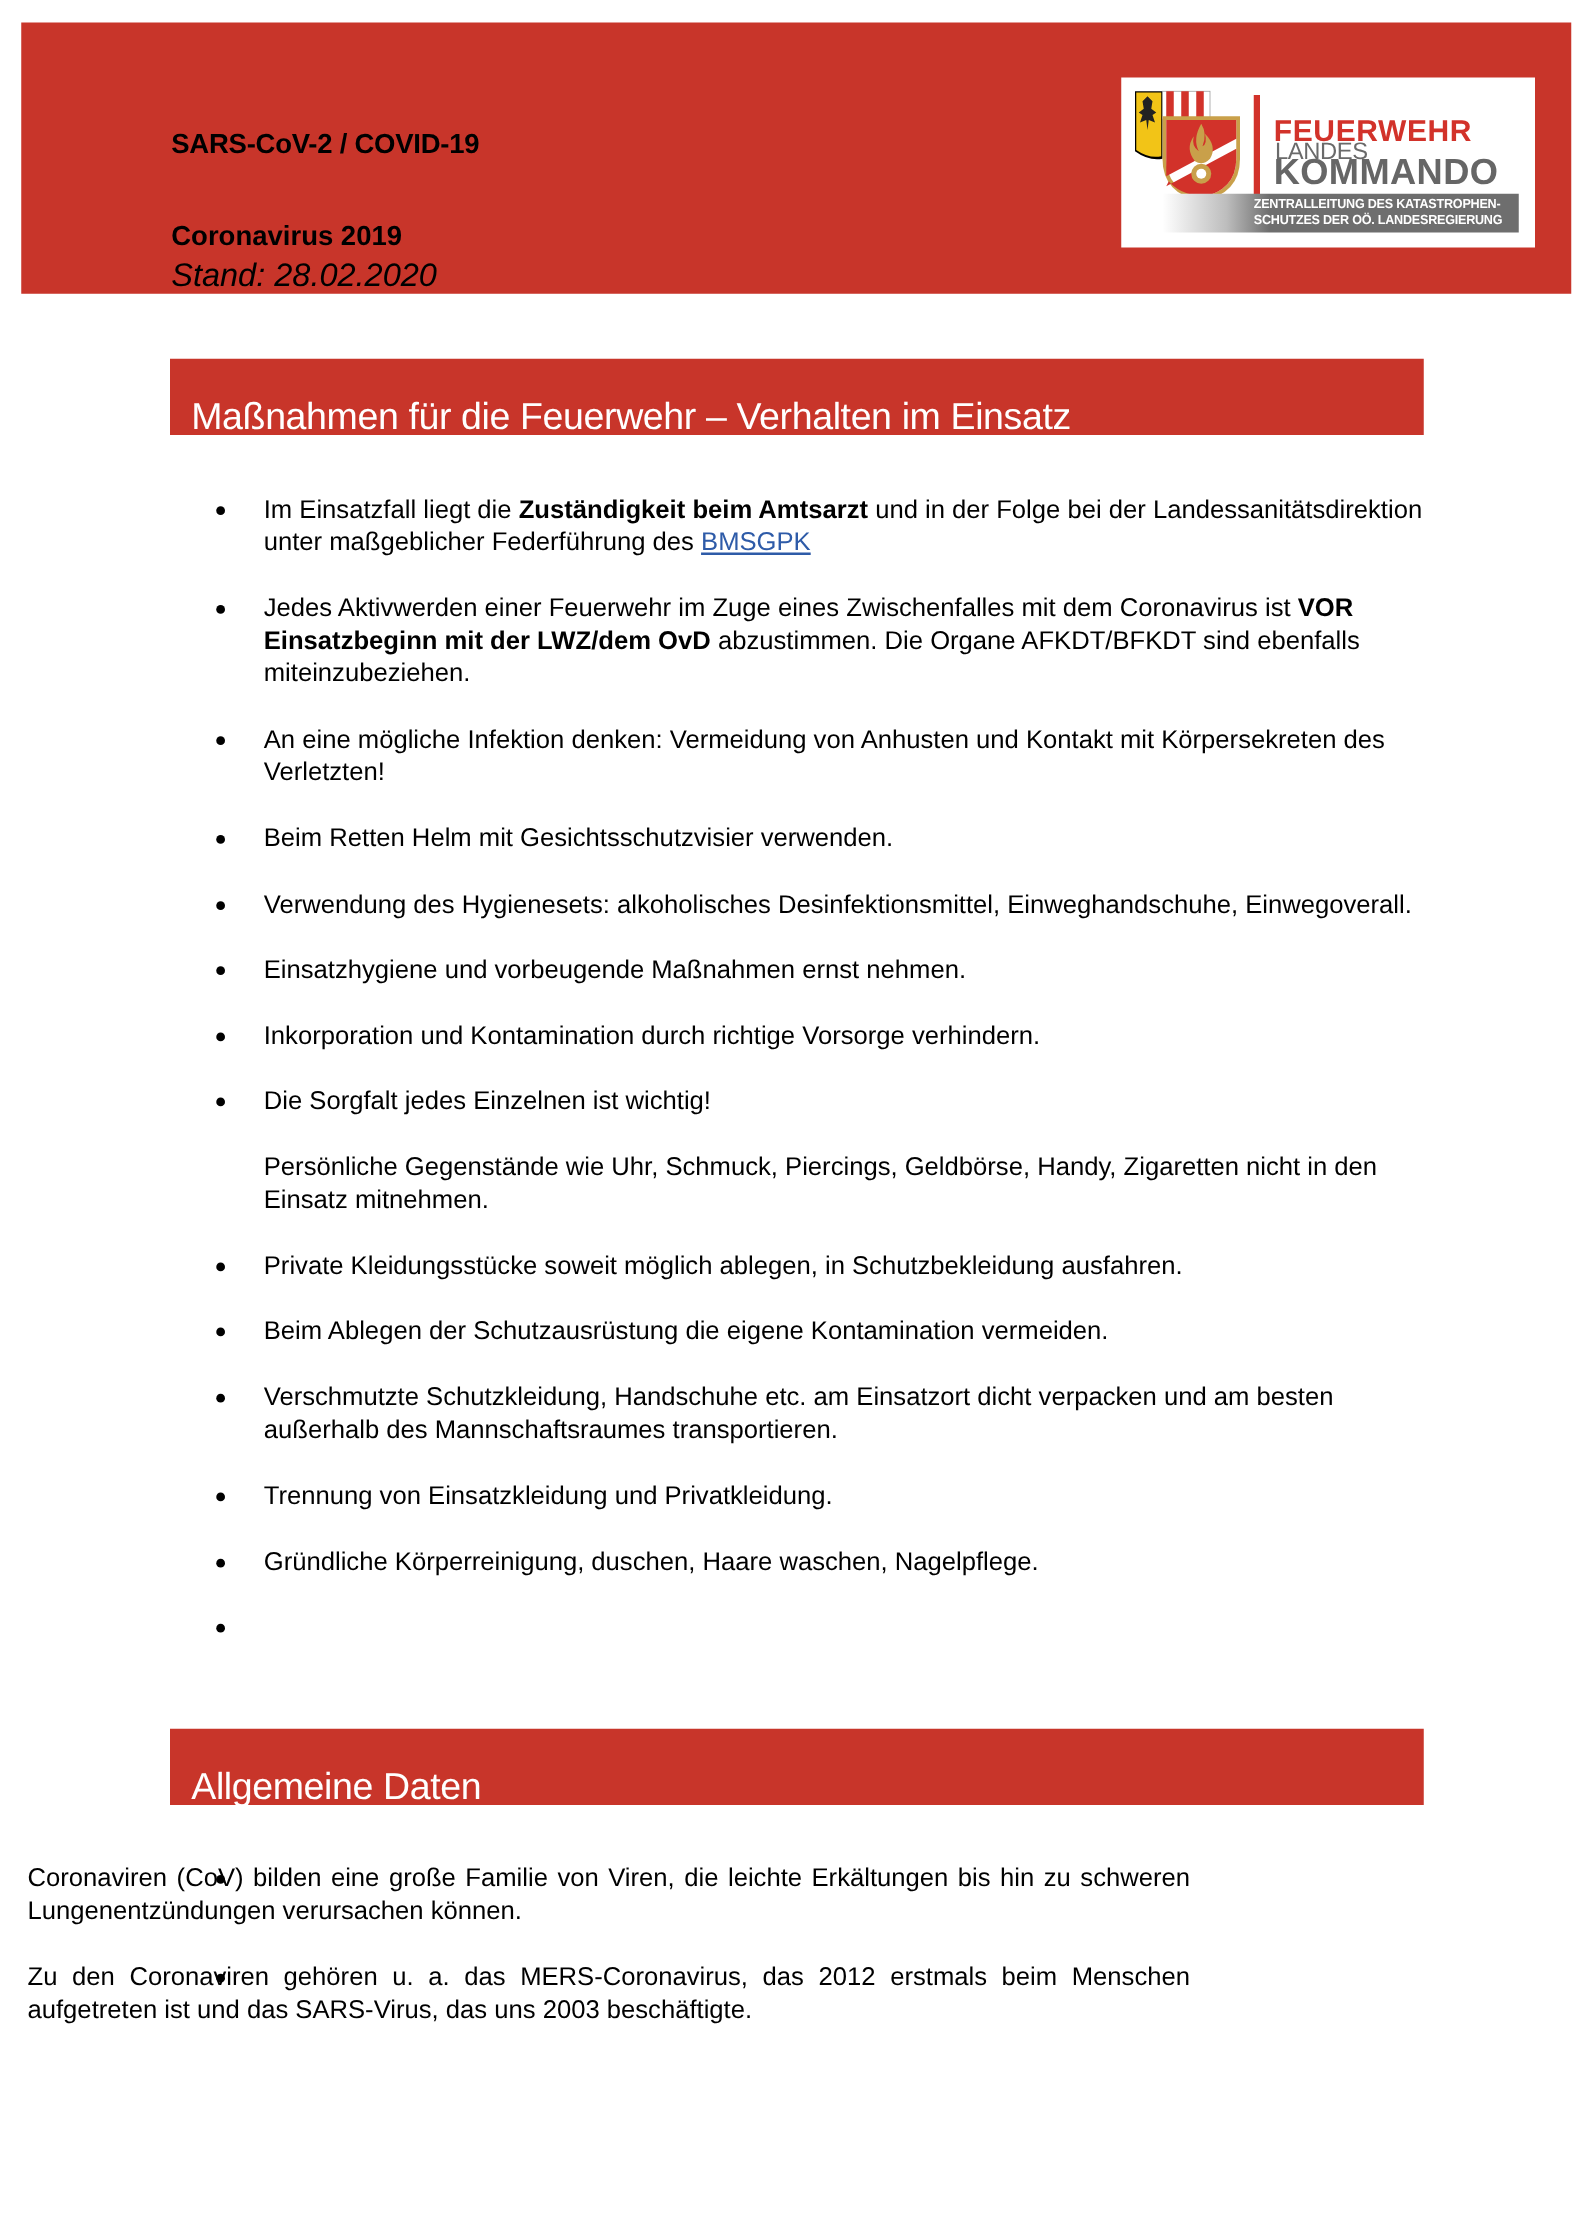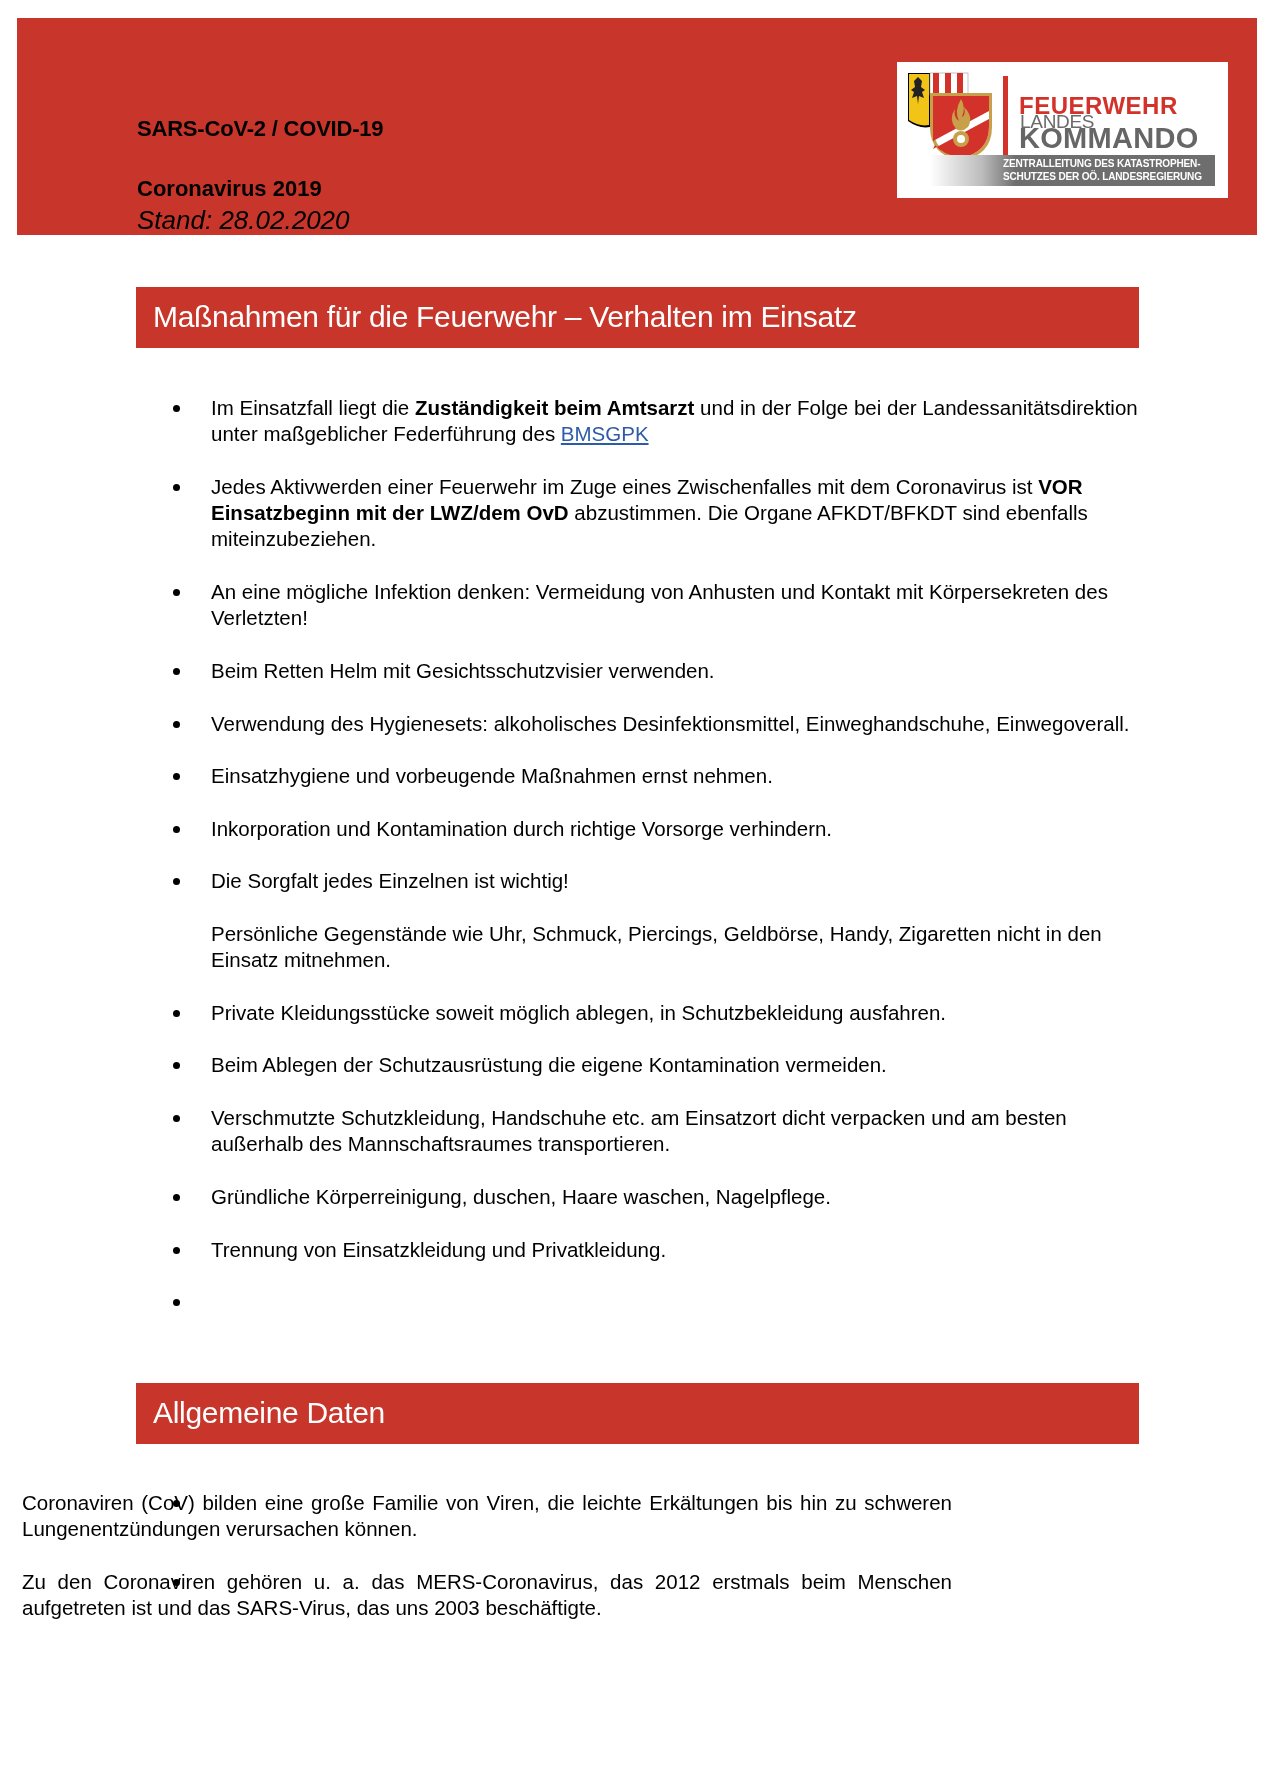--- a/index.html
+++ b/index.html
@@ -1,35 +1,35 @@
 <!DOCTYPE html>
 <html><head>
 <meta charset="utf-8">
 <style>
   html, body { margin: 0; padding: 0; background: #ffffff; }
   body { width: 1275px; height: 1790px; position: relative; overflow: hidden;
          font-family: "Liberation Sans", "DejaVu Sans", sans-serif; color: #000; }
 
   .banner { position: absolute; left: 17px; top: 18px; width: 1240px; height: 217px; background: #c8352a; }
-  .banner-title { position: absolute; left: 120px; top: 98px; font-size: 22px; font-weight: bold; letter-spacing: -0.2px; }
+  .banner-title { position: absolute; left: 120px; top: 84px; font-size: 22px; font-weight: bold; letter-spacing: -0.2px; }
   .banner-subtitle { position: absolute; left: 120px; top: 158px; font-size: 22px; font-weight: bold; }
   .banner-date { position: absolute; left: 120px; top: 187px; font-size: 26px; font-style: italic; }
 
   .logo { position: absolute; left: 880px; top: 44px; width: 331px; height: 136px; background: #fff; }
   .logo-crests { position: absolute; left: 9px; top: 9px; width: 90px; height: 92px; }
   .logo-redline { position: absolute; left: 106px; top: 14px; width: 5px; height: 80px; background: #d2322a; }
   .logo-landes { position: absolute; left: 123px; top: 9px; font-size: 19px; color: #6a6a6a; letter-spacing: -0.3px; margin-top: 40px; }
   .logo-feuerwehr { position: absolute; left: 122px; top: 30px; font-size: 24px; font-weight: bold; color: #d2322a; letter-spacing: 0.5px; }
   .logo-kommando { position: absolute; left: 122px; top: 60px; font-size: 29px; font-weight: bold; color: #666; letter-spacing: 0.3px; }
   .logo-graybar { position: absolute; left: 33px; top: 93px; width: 285px; height: 31px;
                   background: linear-gradient(to right, #ffffff 0%, #bdbdbd 18%, #6e6e6e 30%, #6e6e6e 100%); }
   .logo-graybar-text { position: absolute; left: 106px; top: 95px; font-size: 10.5px; line-height: 13px; font-weight: bold; color: #ffffff; letter-spacing: -0.2px; transform: scaleX(0.96); transform-origin: left top; }
 
   .section-bar { position: absolute; left: 136px; width: 1003px; height: 61px; background: #c8352a; }
-  .section-bar-title { position: absolute; left: 17px; top: 13px; font-size: 30px; color: #fff; letter-spacing: -0.3px; white-space: nowrap; text-align: right; }
+  .section-bar-title { position: absolute; left: 17px; top: 30px; font-size: 30px; color: #fff; letter-spacing: -0.3px; white-space: nowrap; text-align: right; }
 
   .bullet-list { position: absolute; left: 0; width: 1025px; margin: 0; padding: 0; list-style: none; }
   .bullet-item { position: relative; margin: 0 0 26.3px 0; }
   .bullet-dot { position: absolute; left: 173px; top: 10px; width: 7px; height: 7px; border-radius: 50%; background: #000; }
   .bullet-text { margin-left: 211px; width: 930px; font-size: 20.5px; line-height: 26.3px; }
   .bullet-text.justify { text-align: justify; width: 930px; margin-left: 22px; }
   .bullet-text b { font-weight: bold; }
   .bullet-text a { color: #2e5ba8; text-decoration: underline; }
 </style>
 </head>
@@ -123,25 +123,25 @@
   <li class="bullet-item">
     <span class="bullet-dot"></span>
     <div class="bullet-text">Beim Ablegen der Schutzausrüstung die eigene Kontamination vermeiden.</div>
   </li>
   <li class="bullet-item">
     <span class="bullet-dot"></span>
     <div class="bullet-text">Verschmutzte Schutzkleidung, Handschuhe etc. am Einsatzort dicht verpacken und am besten außerhalb des Mannschaftsraumes transportieren.</div>
   </li>
   <li class="bullet-item">
     <span class="bullet-dot"></span>
-    <div class="bullet-text">Gründliche Körperreinigung, duschen, Haare waschen, Nagelpflege.</div>
+    <div class="bullet-text">Trennung von Einsatzkleidung und Privatkleidung.</div>
   </li>
   <li class="bullet-item">
     <span class="bullet-dot"></span>
-    <div class="bullet-text">Trennung von Einsatzkleidung und Privatkleidung.</div>
+    <div class="bullet-text">Gründliche Körperreinigung, duschen, Haare waschen, Nagelpflege.</div>
   </li>
   <li class="bullet-item">
     <span class="bullet-dot"></span>
   </li>
 </ul>
 
 <div class="section-bar" style="top:1383px;">
   <div class="section-bar-title">Allgemeine Daten</div>
 </div>
 

